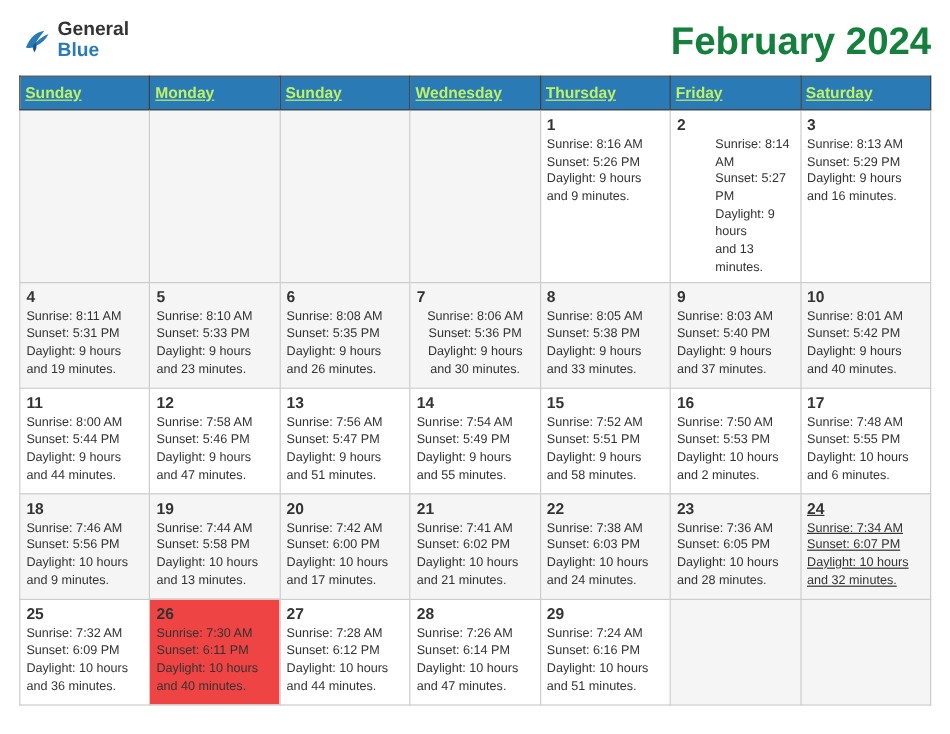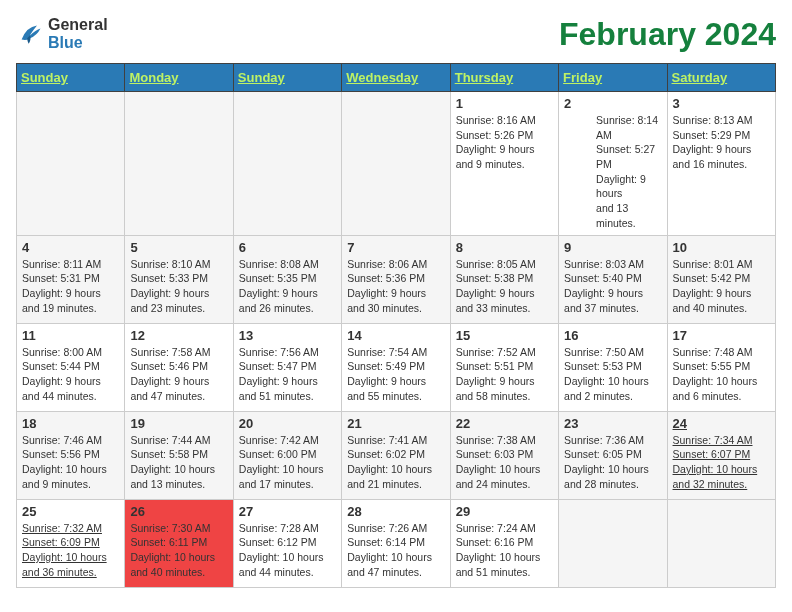--- a/index.html
+++ b/index.html
@@ -168,21 +168,21 @@
         </td>
         <td style="background: rgb(245, 245, 245);">
           <span class="day-number">6</span>
           <div class="day-info" style="white-space: pre-line;">Sunrise: 8:08 AM
 Sunset: 5:35 PM
 Daylight: 9 hours
 and 26 minutes.</div>
         </td>
         <td style="background: rgb(245, 245, 245);">
           <span class="day-number">7</span>
-          <div class="day-info" style="white-space: pre-line;">Sunrise: 8:06 AM
+          <div class="day-info" style="white-space: pre-line; text-align: center;">Sunrise: 8:06 AM
 Sunset: 5:36 PM
 Daylight: 9 hours
 and 30 minutes.</div>
         </td>
         <td style="background: rgb(245, 245, 245);">
           <span class="day-number">8</span>
           <div class="day-info" style="white-space: pre-line;">Sunrise: 8:05 AM
 Sunset: 5:38 PM
 Daylight: 9 hours
 and 33 minutes.</div>
@@ -300,21 +300,21 @@
           <span class="day-number">24</span>
           <div class="day-info" style="white-space: pre-line;">Sunrise: 7:34 AM
 Sunset: 6:07 PM
 Daylight: 10 hours
 and 32 minutes.</div>
         </td>
       </tr>
       <tr>
         <td style="background: rgb(255, 255, 255);">
           <span class="day-number">25</span>
-          <div class="day-info" style="white-space: pre-line; text-decoration: underline;">Sunrise: 7:32 AM
+          <div class="day-info" style="white-space: pre-line;">Sunrise: 7:32 AM
 Sunset: 6:09 PM
 Daylight: 10 hours
 and 36 minutes.</div>
         </td>
         <td style="background: #ef4444;">
           <span class="day-number">26</span>
           <div class="day-info" style="white-space: pre-line;">Sunrise: 7:30 AM
 Sunset: 6:11 PM
 Daylight: 10 hours
 and 40 minutes.</div>

